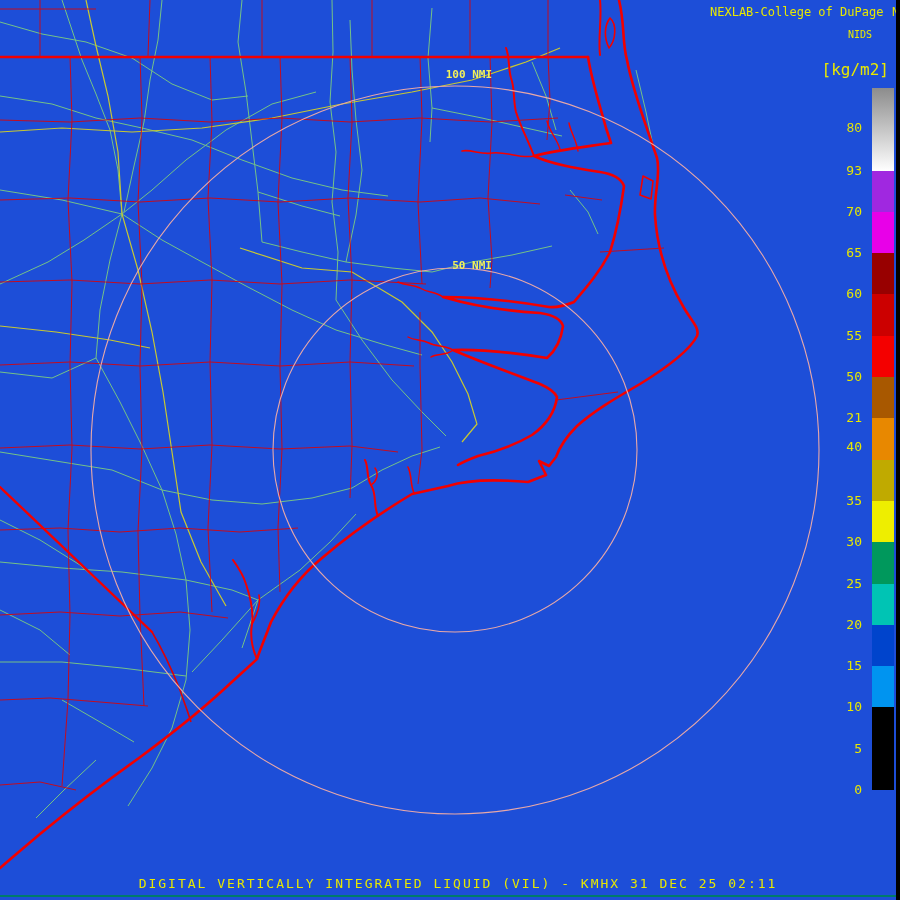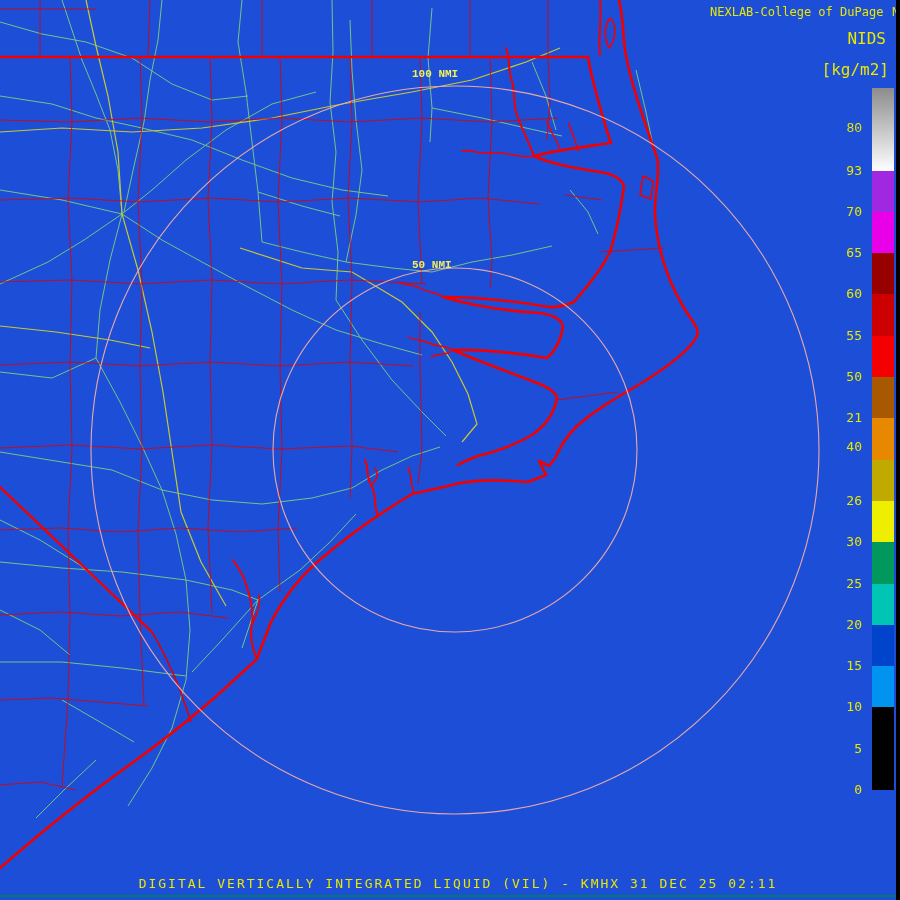--- a/index.html
+++ b/index.html
@@ -4,23 +4,23 @@
 <style>
   html,body{margin:0;padding:0;background:#000;}
   .screen{
     position:relative;width:896px;height:900px;background:#1d4ed8;overflow:hidden;
     font-family:"DejaVu Sans Mono","Liberation Mono",monospace;
   }
   .screen svg{position:absolute;left:0;top:0;}
   .txt{position:absolute;color:#e8e800;white-space:pre;}
   .brand{left:710px;top:5px;font-size:12px;}
   .brand-clip{left:892px;top:5px;font-size:12px;}
-  .scale-title{right:10px;top:29px;font-size:16px;text-align:right;}
+  .scale-title{right:24px;top:29px;font-size:10px;text-align:right;}
   .scale-units{right:7px;top:60px;font-size:16px;text-align:right;}
-  .ring-label{width:80px;text-align:left;font-size:11px;font-weight:bold;color:#f0f05a;font-family:Liberation Mono, monospace;}
+  .ring-label{width:80px;text-align:right;font-size:11px;font-weight:bold;color:#f0f05a;}
   .ring-label-100{left:412px;top:68px;}
   .ring-label-50{left:412px;top:259px;}
   .footer-title{left:0;width:916px;top:876px;text-align:center;font-size:13px;letter-spacing:2px;}
   .cb-seg{position:absolute;left:872px;width:22px;}
   .cb-tick{position:absolute;right:34px;width:46px;text-align:right;color:#e8e800;font-size:13px;line-height:16px;}
   .bottom-rule{position:absolute;left:0;top:895px;width:900px;height:2px;background:#007a6a;}
 </style>
 </head>
 <body>
 
@@ -165,21 +165,21 @@
       <div class="cb-seg" style="top: 748.706px; height: 41.2941px; background: rgb(0, 0, 0);"></div>
       <div class="cb-tick" style="top: 121.294px; font-family: Liberation Mono, monospace;">80</div>
       <div class="cb-tick" style="top: 162.588px;">93</div>
       <div class="cb-tick" style="top: 203.882px;">70</div>
       <div class="cb-tick" style="top: 245.176px;">65</div>
       <div class="cb-tick" style="top: 286.471px;">60</div>
       <div class="cb-tick" style="top: 327.765px;">55</div>
       <div class="cb-tick" style="top: 369.059px;">50</div>
       <div class="cb-tick" style="top: 410.353px;">21</div>
       <div class="cb-tick" style="top: 439px;">40</div>
-      <div class="cb-tick" style="top: 492.941px;">26</div>
+      <div class="cb-tick" style="top: 492.941px;">35</div>
       <div class="cb-tick" style="top: 534.235px;">30</div>
       <div class="cb-tick" style="top: 575.529px;">25</div>
       <div class="cb-tick" style="top: 616.824px;">20</div>
       <div class="cb-tick" style="top: 658.118px;">15</div>
       <div class="cb-tick" style="top: 699.412px;">10</div>
       <div class="cb-tick" style="top: 740.706px;">5</div>
       <div class="cb-tick" style="top: 782px;">0</div>
     </div>
 
   <div class="bottom-rule"></div>

